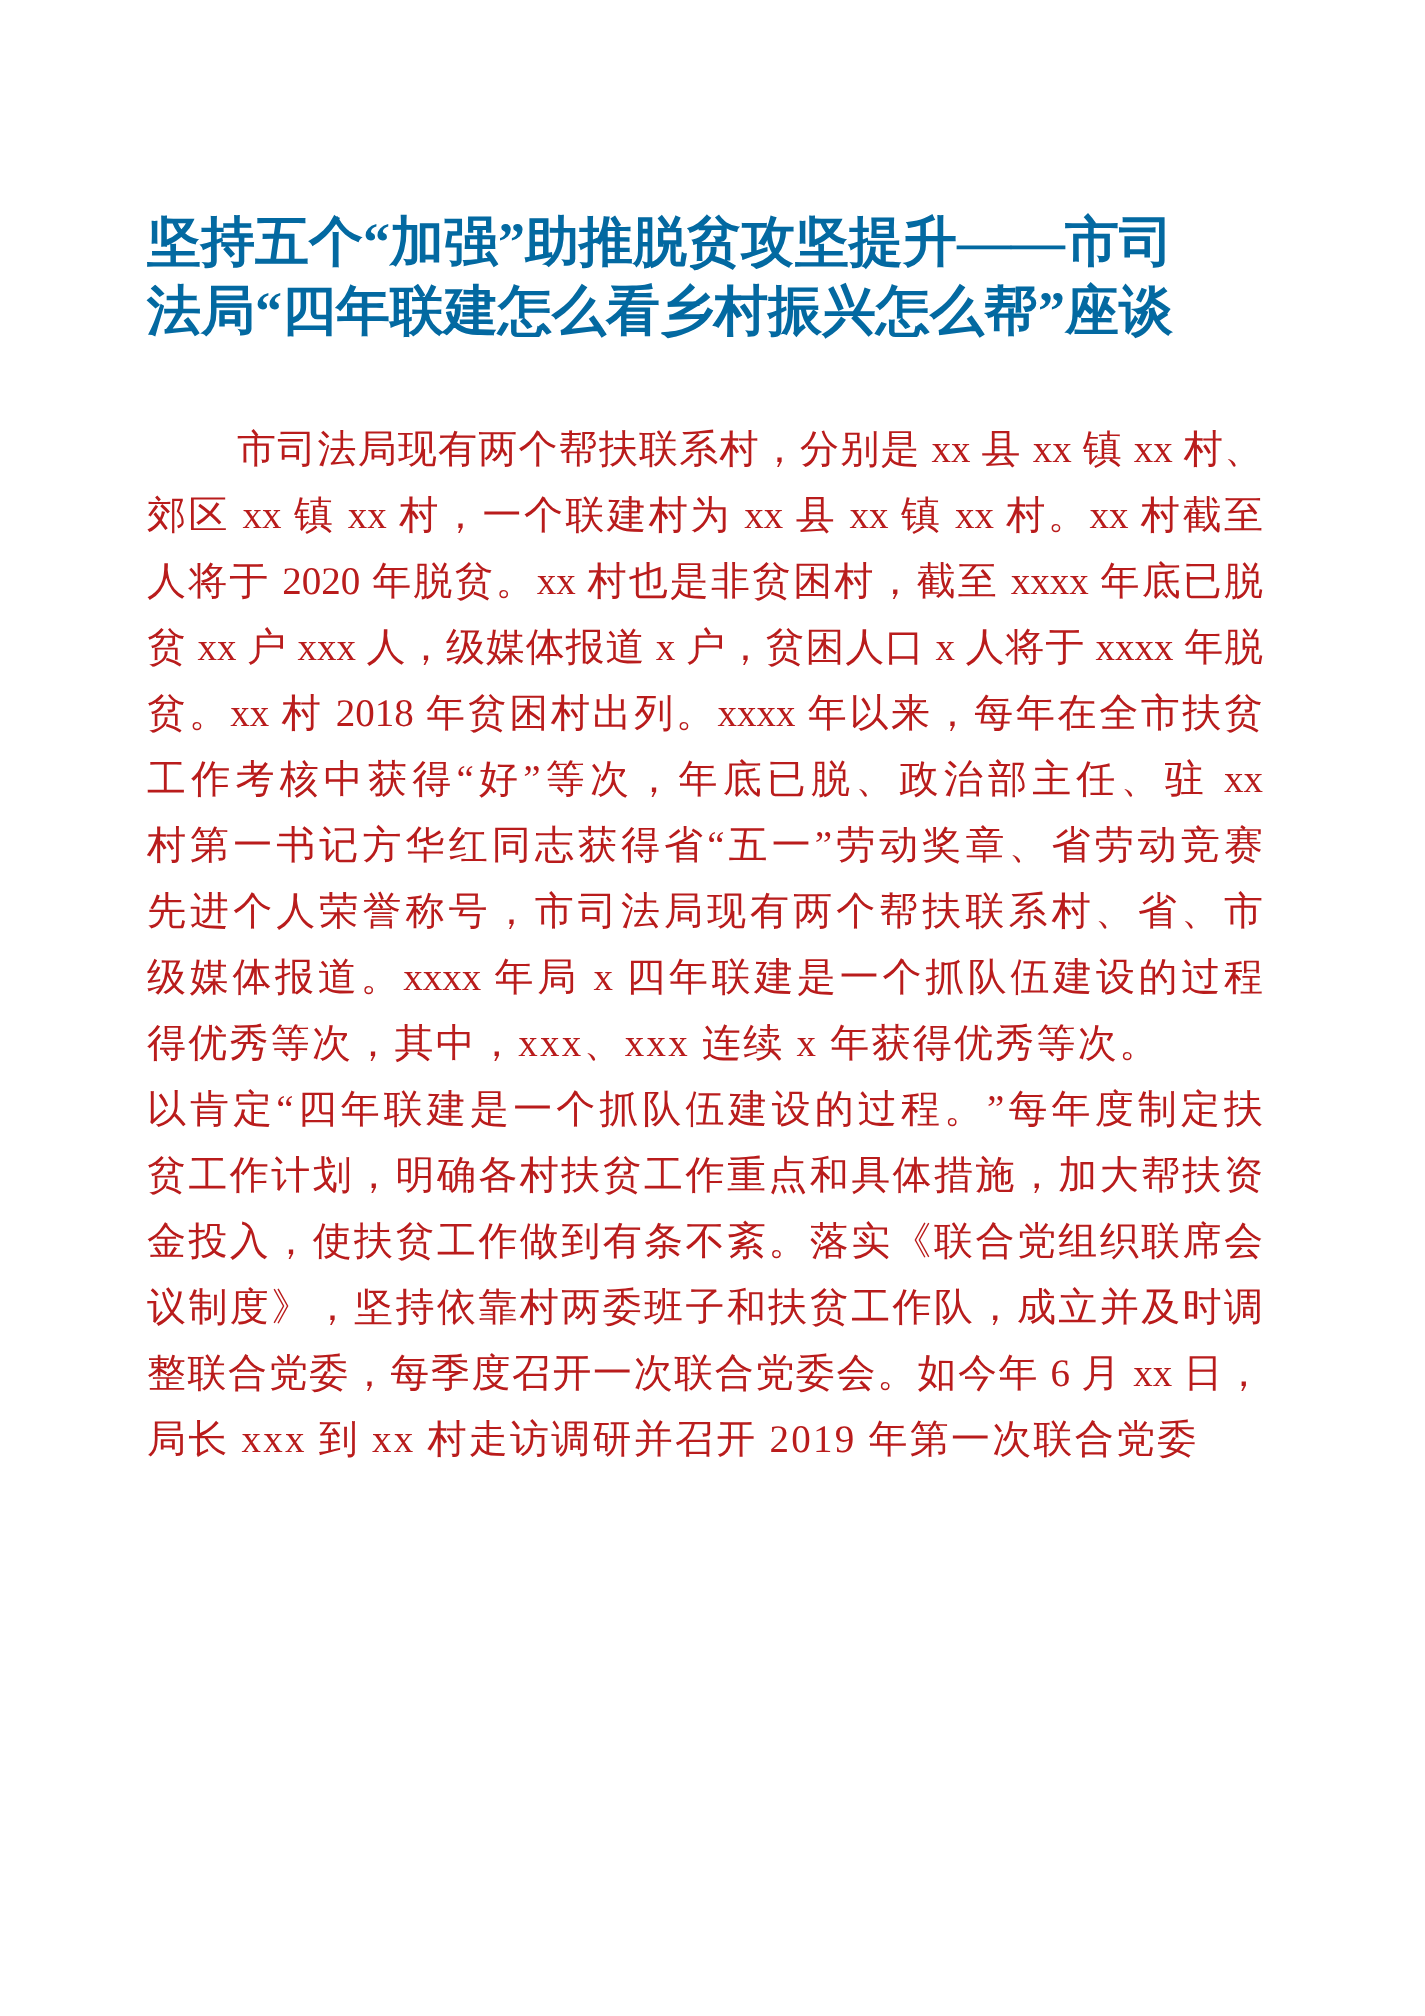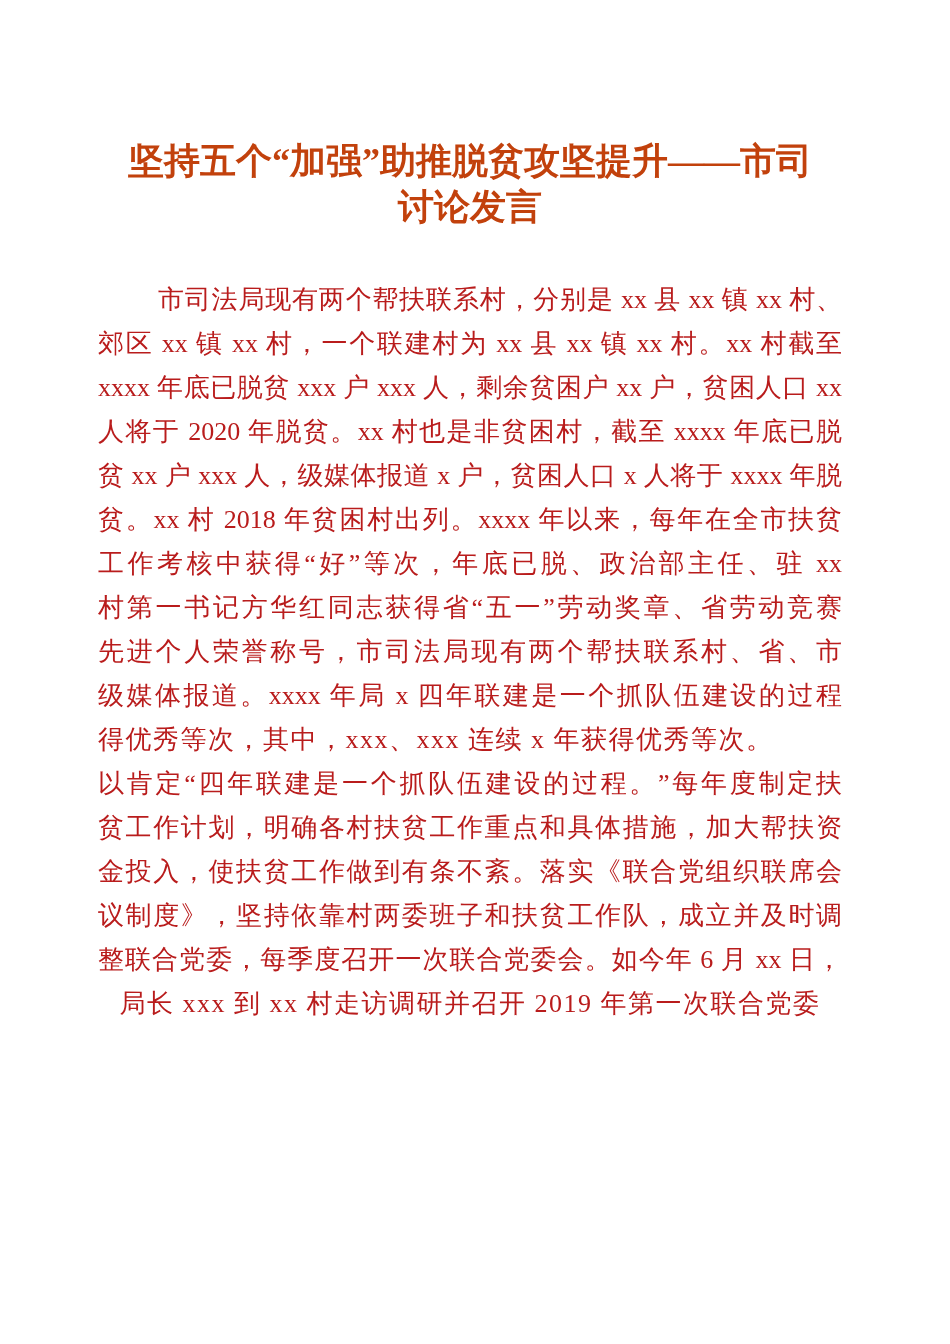--- a/index.html
+++ b/index.html
@@ -19,57 +19,55 @@
   }
   .content {
     padding: 138px 108px 0 98px; 
     width: 744px;
   }
   .title {
     margin: 0 0 48px 0;
     font-size: 36px;
     line-height: 46px;
     font-weight: bold;
-    text-align: center;
-    color: #c2410c;
+    color: #0369a1;
   }
   .title-line {
     white-space: nowrap;
   }
   .paragraph { margin: 0; }
   .body-line {
     font-size: 26px;
     line-height: 44px;
     height: 44px;
     overflow: hidden;
     text-align: justify;
     text-align-last: justify;
     color: #b91c1c;
   }
   .body-line.indent { padding-left: 60px; }
   .body-line.no-stretch {
-    text-align: center;
+    text-align: left;
     text-align-last: left;
     letter-spacing: 1.5px;
   }
 </style>
 </head>
 <body>
 
 <div class="page">
   <div class="content">
     <h1 class="title">
         <div class="title-line">坚持五个“加强”助推脱贫攻坚提升——市司</div>
-        <div class="title-line">讨论发言</div>
+        <div class="title-line">法局“四年联建怎么看乡村振兴怎么帮”座谈</div>
       </h1>
     <div class="body">
         <div class="paragraph">
           <div class="body-line indent">市司法局现有两个帮扶联系村，分别是 xx 县 xx 镇 xx 村、</div>
           <div class="body-line">郊区 xx 镇 xx 村，一个联建村为 xx 县 xx 镇 xx 村。xx 村截至</div>
-          <div class="body-line">xxxx 年底已脱贫 xxx 户 xxx 人，剩余贫困户 xx 户，贫困人口 xx</div>
           <div class="body-line">人将于 2020 年脱贫。xx 村也是非贫困村，截至 xxxx 年底已脱</div>
           <div class="body-line">贫 xx 户 xxx 人，级媒体报道 x 户，贫困人口 x 人将于 xxxx 年脱</div>
           <div class="body-line">贫。xx 村 2018 年贫困村出列。xxxx 年以来，每年在全市扶贫</div>
           <div class="body-line">工作考核中获得“好”等次，年底已脱、政治部主任、驻 xx</div>
           <div class="body-line">村第一书记方华红同志获得省“五一”劳动奖章、省劳动竞赛</div>
           <div class="body-line">先进个人荣誉称号，市司法局现有两个帮扶联系村、省、市</div>
           <div class="body-line">级媒体报道。xxxx 年局 x 四年联建是一个抓队伍建设的过程</div>
           <div class="body-line no-stretch">得优秀等次，其中，xxx、xxx 连续 x 年获得优秀等次。</div>
         </div>
         <div class="paragraph">

